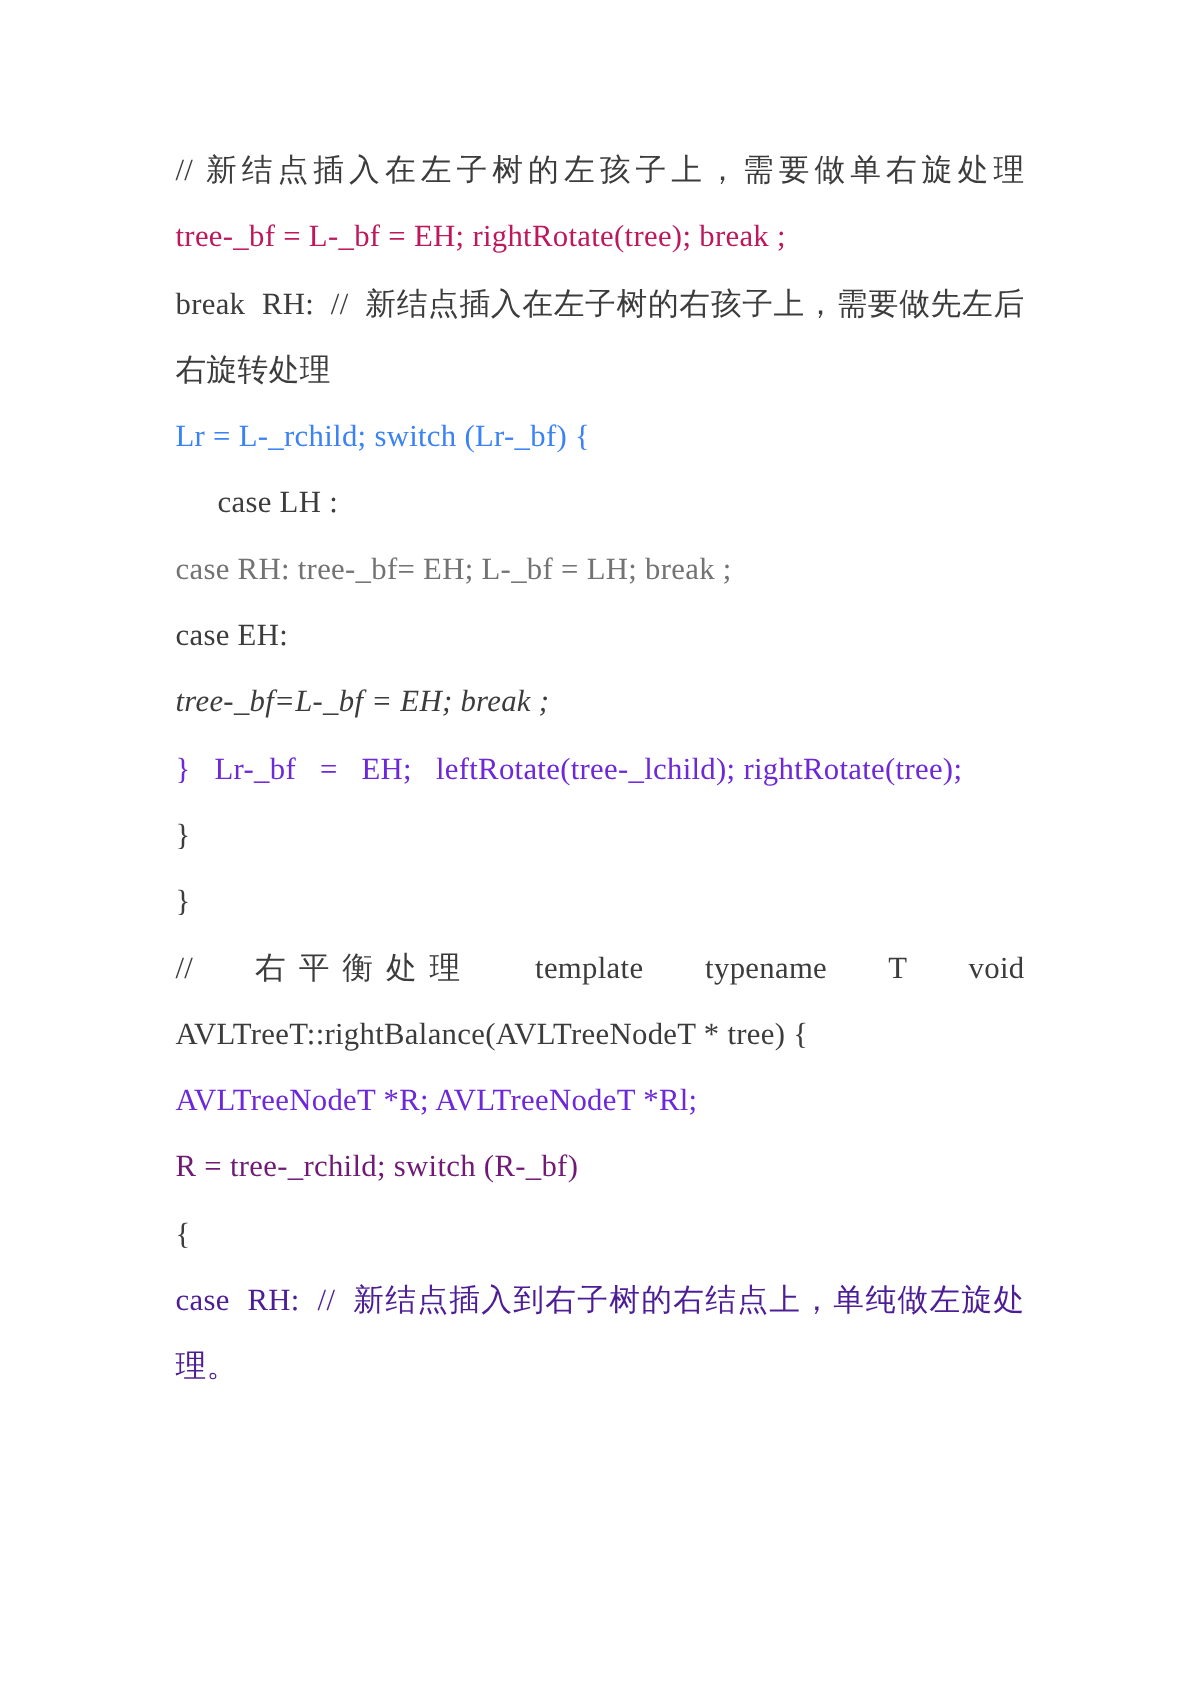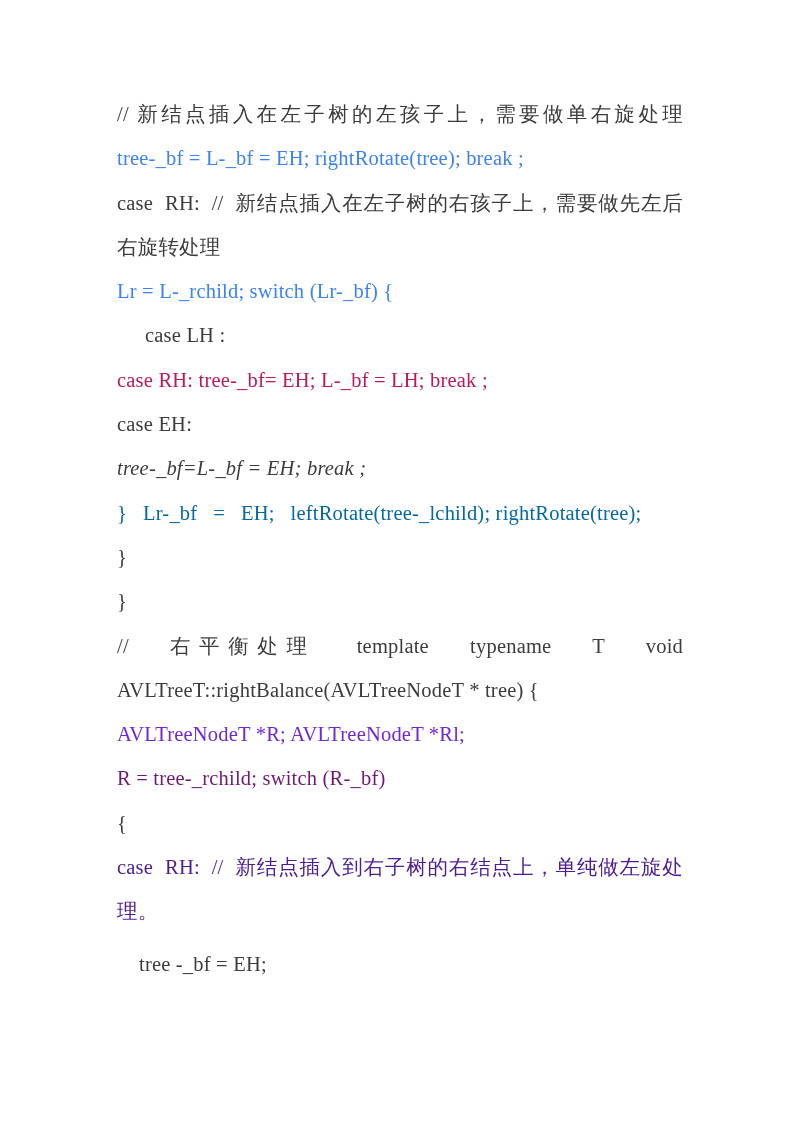--- a/index.html
+++ b/index.html
@@ -57,30 +57,29 @@
   .line.gap-above {
     margin-top: 8px;
   }
 </style>
 </head>
 <body>
 
 <div id="page" style="background: rgb(255, 255, 255);">
   <div id="text-column">
     <div class="line justify" style="color: rgb(60, 60, 60);">// 新结点插入在左子树的左孩子上，需要做单右旋处理</div>
-    <div class="line" style="color: #3b82f6;">tree-_bf = L-_bf = EH; rightRotate(tree); break ;</div>
-    <div class="line wrap" style="color: rgb(60, 60, 60);">case  RH:  //  新结点插入在左子树的右孩子上，需要做先左后右旋转处理</div>
+    <div class="line" style="color: #be185d;">tree-_bf = L-_bf = EH; rightRotate(tree); break ;</div>
+    <div class="line wrap" style="color: rgb(60, 60, 60);">break  RH:  //  新结点插入在左子树的右孩子上，需要做先左后右旋转处理</div>
     <div class="line" style="color: #3b82f6;">Lr = L-_rchild; switch (Lr-_bf) {</div>
     <div class="line" style="color: rgb(60, 60, 60); margin-left: 28px;">case LH :</div>
-    <div class="line" style="color: #be185d;">case RH: tree-_bf= EH; L-_bf = LH; break ;</div>
+    <div class="line" style="color: #737373;">case RH: tree-_bf= EH; L-_bf = LH; break ;</div>
     <div class="line" style="color: rgb(60, 60, 60);">case EH:</div>
     <div class="line" style="color: rgb(60, 60, 60); font-style: italic;">tree-_bf=L-_bf = EH; break ;</div>
-    <div class="line wrap" style="color: #0369a1;">}   Lr-_bf   =   EH;   leftRotate(tree-_lchild); rightRotate(tree);</div>
+    <div class="line wrap" style="color: #6d28d9;">}   Lr-_bf   =   EH;   leftRotate(tree-_lchild); rightRotate(tree);</div>
     <div class="line" style="color: rgb(60, 60, 60);">}</div>
     <div class="line" style="color: rgb(60, 60, 60);">}</div>
     <div class="line wrap" style="color: rgb(60, 60, 60);">//   右平衡处理   template   typename   T   void AVLTreeT::rightBalance(AVLTreeNodeT * tree) {</div>
     <div class="line" style="color: #6d28d9;">AVLTreeNodeT *R; AVLTreeNodeT *Rl;</div>
     <div class="line" style="color: #701a75;">R = tree-_rchild; switch (R-_bf)</div>
     <div class="line" style="color: rgb(60, 60, 60);">{</div>
     <div class="line wrap" style="color: #4c1d95;">case  RH:  //  新结点插入到右子树的右结点上，单纯做左旋处理。</div>
-    <div class="line indent gap-above" style="color: rgb(60, 60, 60);">tree -_bf = EH;</div>
   </div>
 </div>
 
 </body></html>

